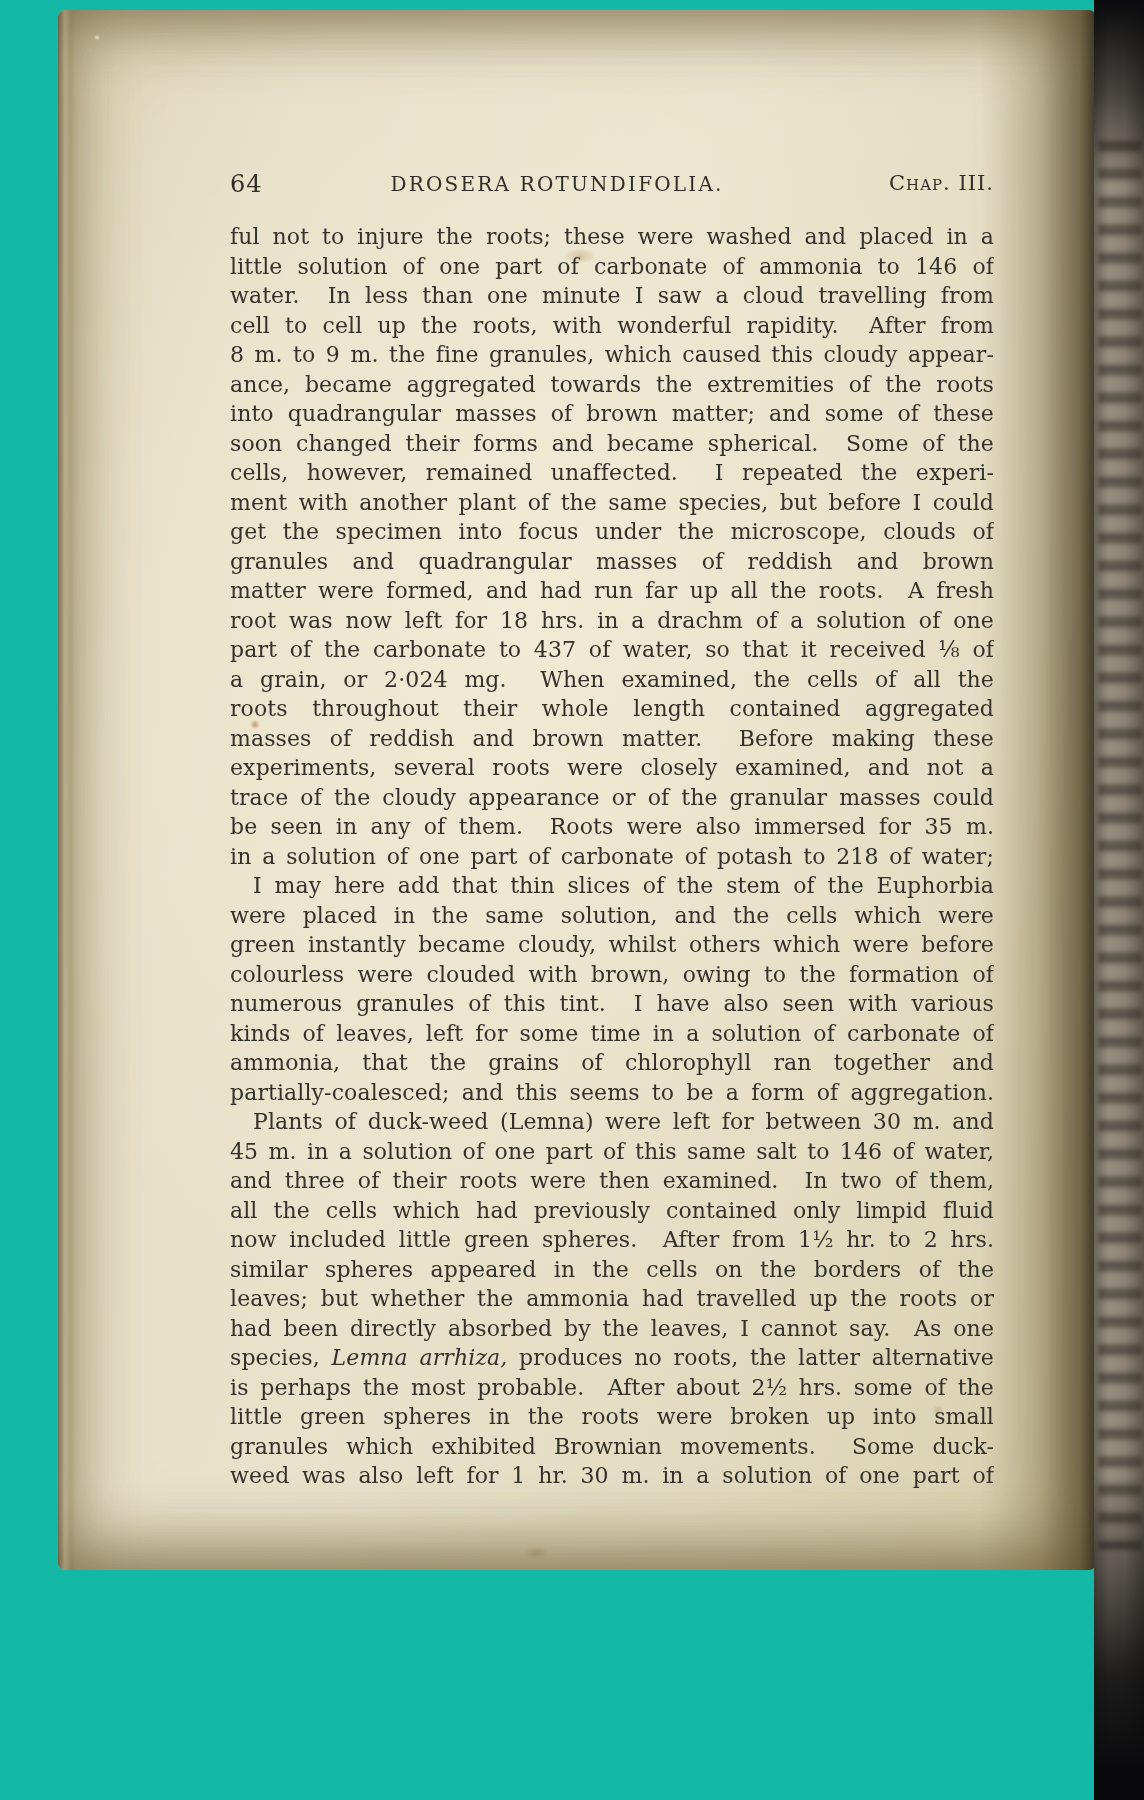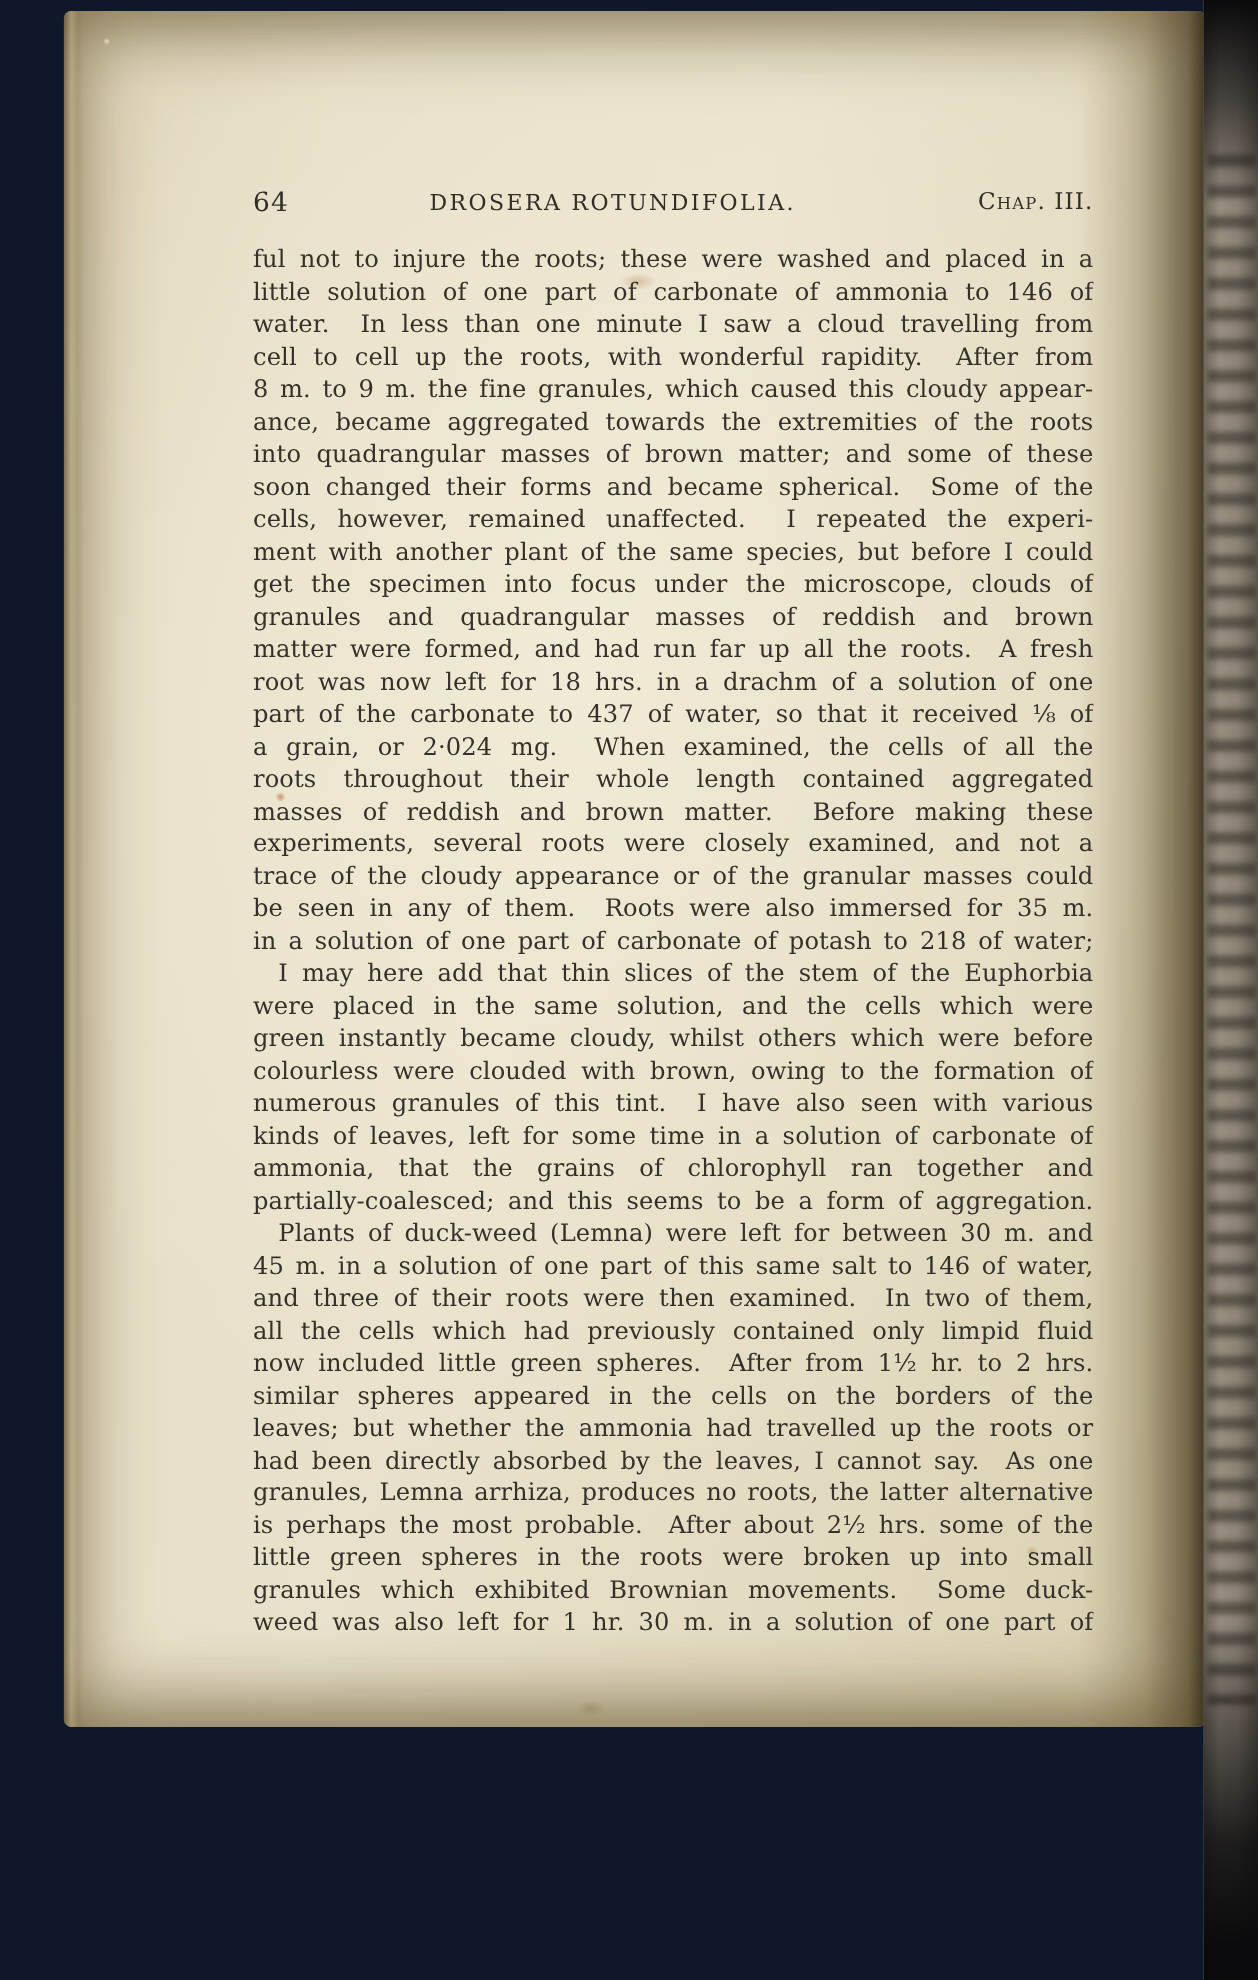--- a/index.html
+++ b/index.html
@@ -1,18 +1,18 @@
 <!DOCTYPE html>
 <html><head>
 <meta charset="utf-8">
 <style>
   html,body{margin:0;padding:0;background:#08080b;}
   .canvas{
     position:relative;width:1144px;height:1800px;overflow:hidden;
-    background:#0f172a;
+    background:#14b8a6;
     font-family:"DejaVu Serif","Liberation Serif",serif;
   }
   
   .page{
     position:absolute;left:58px;top:10px;width:1038px;height:1560px;
     background:
       radial-gradient(ellipse 900px 1100px at 45% 38%, rgba(255,252,235,0.35), rgba(255,252,235,0) 70%),
       linear-gradient(107deg,#ddd4b8 0%, #e7dfc7 18%, #e9e2cb 45%, #e3dbc1 72%, #d8cfae 100%);
     border-radius:7px;
     box-shadow:
@@ -65,21 +65,21 @@
     position:absolute;left:172px;top:212px;width:764px;color:#34312a;
     font-size:22px;line-height:29.5px;letter-spacing:0.1px;
   }
   .para{margin:0;}
   .line{
     text-align:justify;text-align-last:justify;
     white-space:pre-wrap;height:29.5px;overflow:hidden;
   }
   .line.indent{text-indent:23px;}
   .line.last-left{text-align-last:left;}
-  .it{}
+  .it{font-style:italic;}
 </style>
 </head>
 <body>
 
 <div class="canvas">
 
   <div class="page">
     <div class="stain s1"></div>
     <div class="stain s2"></div>
     <div class="stain s3"></div>
@@ -129,21 +129,21 @@
         </div>
         <div class="para">
           <div class="line indent">Plants of duck-weed (Lemna) were left for between 30 m. and</div>
           <div class="line">45 m. in a solution of one part of this same salt to 146 of water,</div>
           <div class="line">and three of their roots were then examined.  In two of them,</div>
           <div class="line">all the cells which had previously contained only limpid fluid</div>
           <div class="line">now included little green spheres.  After from 1½ hr. to 2 hrs.</div>
           <div class="line">similar spheres appeared in the cells on the borders of the</div>
           <div class="line">leaves; but whether the ammonia had travelled up the roots or</div>
           <div class="line">had been directly absorbed by the leaves, I cannot say.  As one</div>
-          <div class="line"><span>granules, </span><span class="it">Lemna arrhiza,</span><span> produces no roots, the latter alternative</span></div>
+          <div class="line"><span>species, </span><span class="it">Lemna arrhiza,</span><span> produces no roots, the latter alternative</span></div>
           <div class="line">is perhaps the most probable.  After about 2½ hrs. some of the</div>
           <div class="line">little green spheres in the roots were broken up into small</div>
           <div class="line">granules which exhibited Brownian movements.  Some duck-</div>
           <div class="line">weed was also left for 1 hr. 30 m. in a solution of one part of</div>
         </div>
       </div>
   </div>
 
   <div class="fore-edge">
     <div class="blur-lines"></div>

